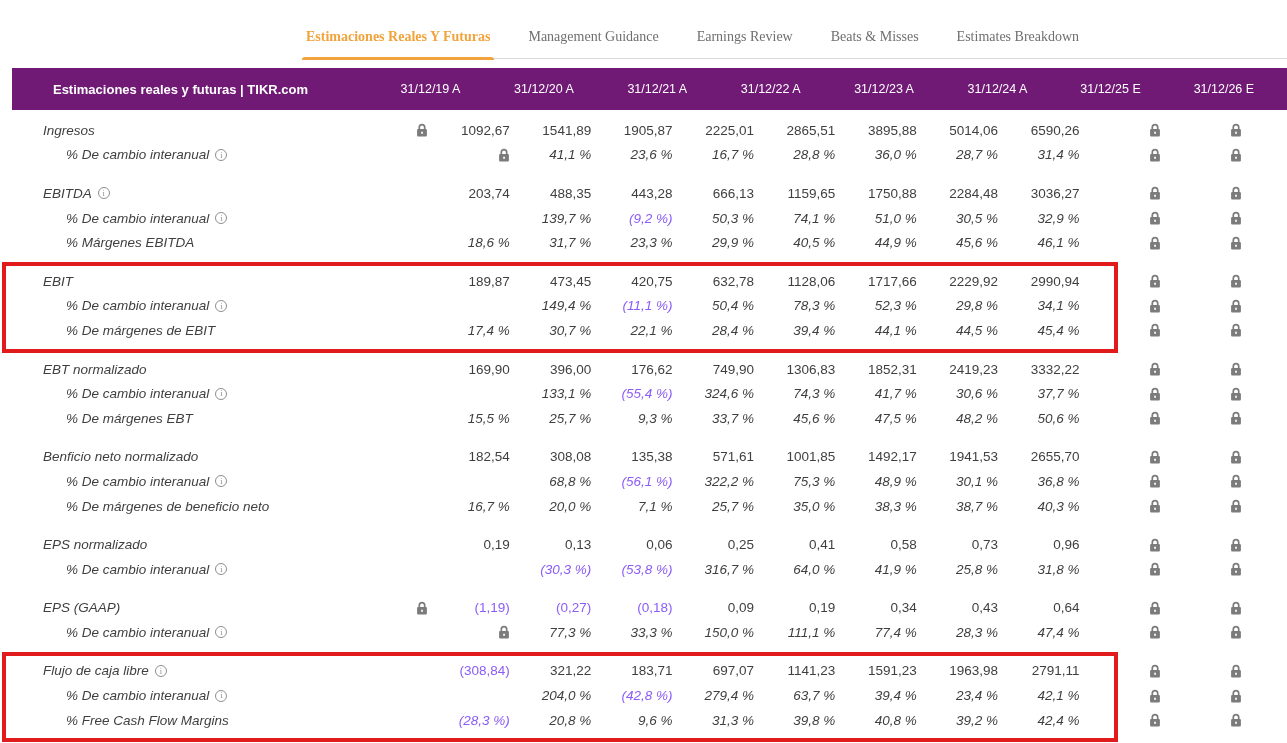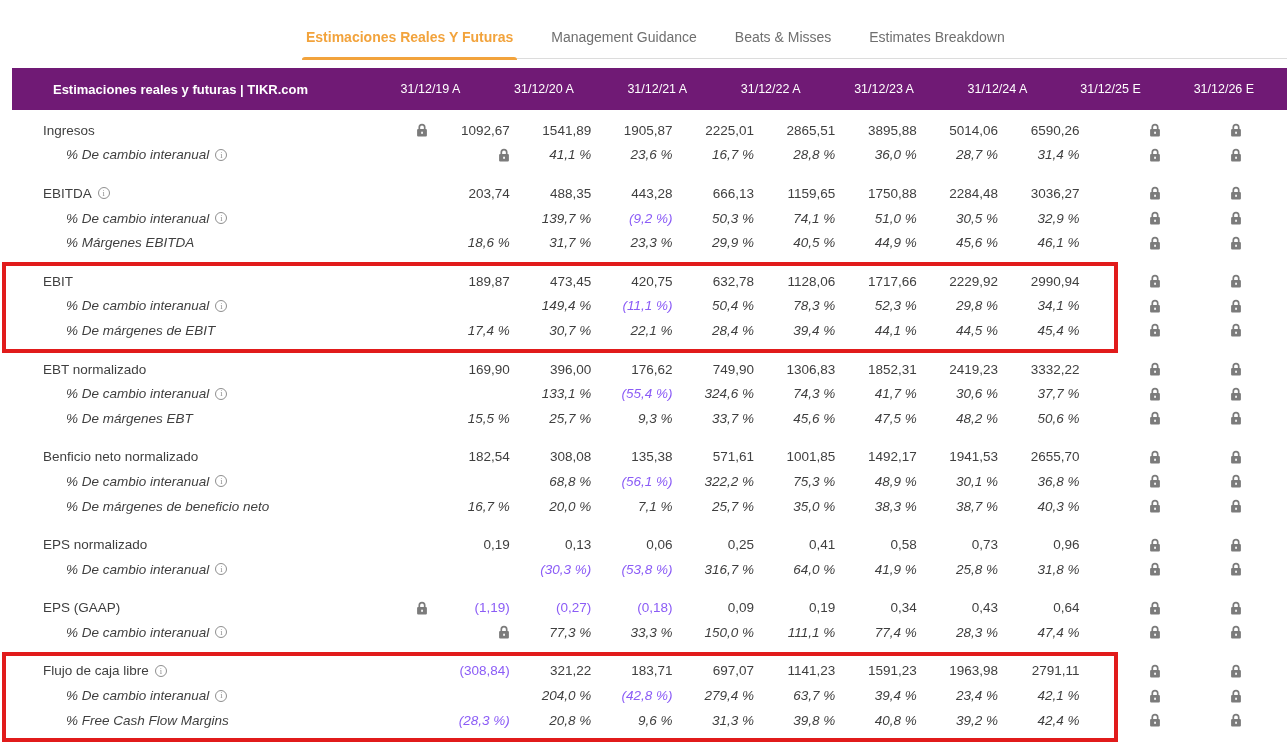--- a/index.html
+++ b/index.html
@@ -9,21 +9,21 @@
     font-family:"Liberation Sans", sans-serif; color:#3f3f3f; background:#fff;
   }
 
   
   .tabbar {
     position:absolute; top:20px; left:302px; right:0;
     display:flex; gap:30px; border-bottom:1px solid #dcdcdc;
   }
   .tab {
     position:relative; padding:9px 4px 13px; font-size:14px; color:#6f6f6f;
-    white-space:nowrap; cursor:pointer;
+    white-space:nowrap; cursor:pointer;font-family:Liberation Serif, serif;
   }
   .tab.active { color:#F2A33C; font-weight:700; }
   .tab.active::after {
     content:""; position:absolute; left:0; right:0; bottom:-2px; height:3px;
     background:#F2A33C; border-radius:3px 3px 0 0;
   }
 
   
   .grid {
     display:grid;
@@ -42,21 +42,21 @@
     white-space:nowrap;
   }
   .h-growth { text-align:left; padding-left:22px; overflow:visible; }
 
   
   .tbody { position:absolute; top:97px; left:12px; right:0; }
   .group { position:relative; margin-top:14px; }
   .group:first-child { margin-top:21px; }
   .row { height:24.6px; font-size:13.5px; }
   .label-cell { display:flex; align-items:center; gap:6px; white-space:nowrap; }
-  .row.main .label-cell { padding-left:31px; }
+  .row.main .label-cell { padding-left:31px;font-style:italic; }
   .row.sub  .label-cell { padding-left:54px; font-style:italic; }
   .row.sub  .cell { font-style:italic; }
   .cell {
     display:flex; justify-content:flex-end; align-items:center;
     padding-right:2px; white-space:nowrap;
   }
   .cell.neg { color:#8b5cf6; }
   .cell svg { display:block; }
 
   .info-icon {
@@ -73,20 +73,21 @@
     height:calc(100% + 17px); border:4px solid #E11B1B; pointer-events:none;
   }
 </style>
 </head>
 <body>
 
 <div class="page">
   <div class="tabbar" id="tabbar">
       <div class="tab active">Estimaciones Reales Y Futuras</div>
       <div class="tab">Management Guidance</div>
+      <div class="tab">Earnings Review</div>
       <div class="tab">Beats &amp; Misses</div>
       <div class="tab">Estimates Breakdown</div>
     </div>
 
   <div class="thead grid" id="thead">
     <div class="h-title">Estimaciones reales y futuras | TIKR.com</div>
   <div class="h-cell">31/12/19 A</div>
       <div class="h-cell">31/12/20 A</div>
       <div class="h-cell">31/12/21 A</div>
       <div class="h-cell">31/12/22 A</div>

